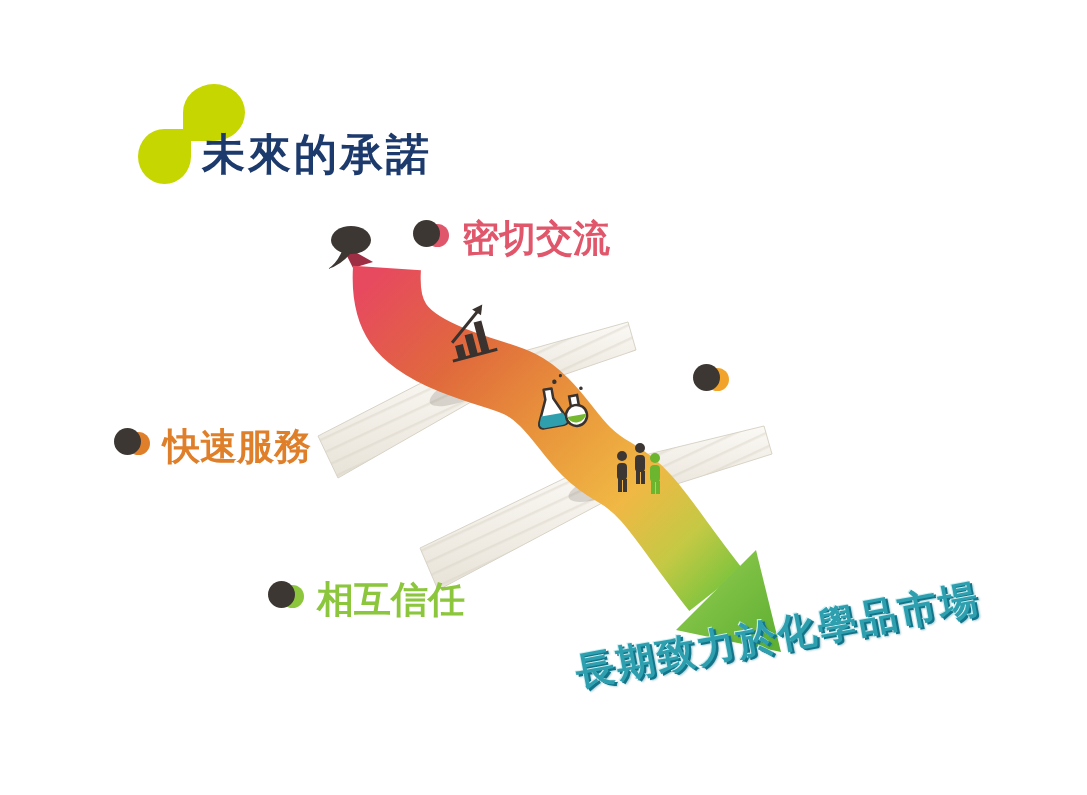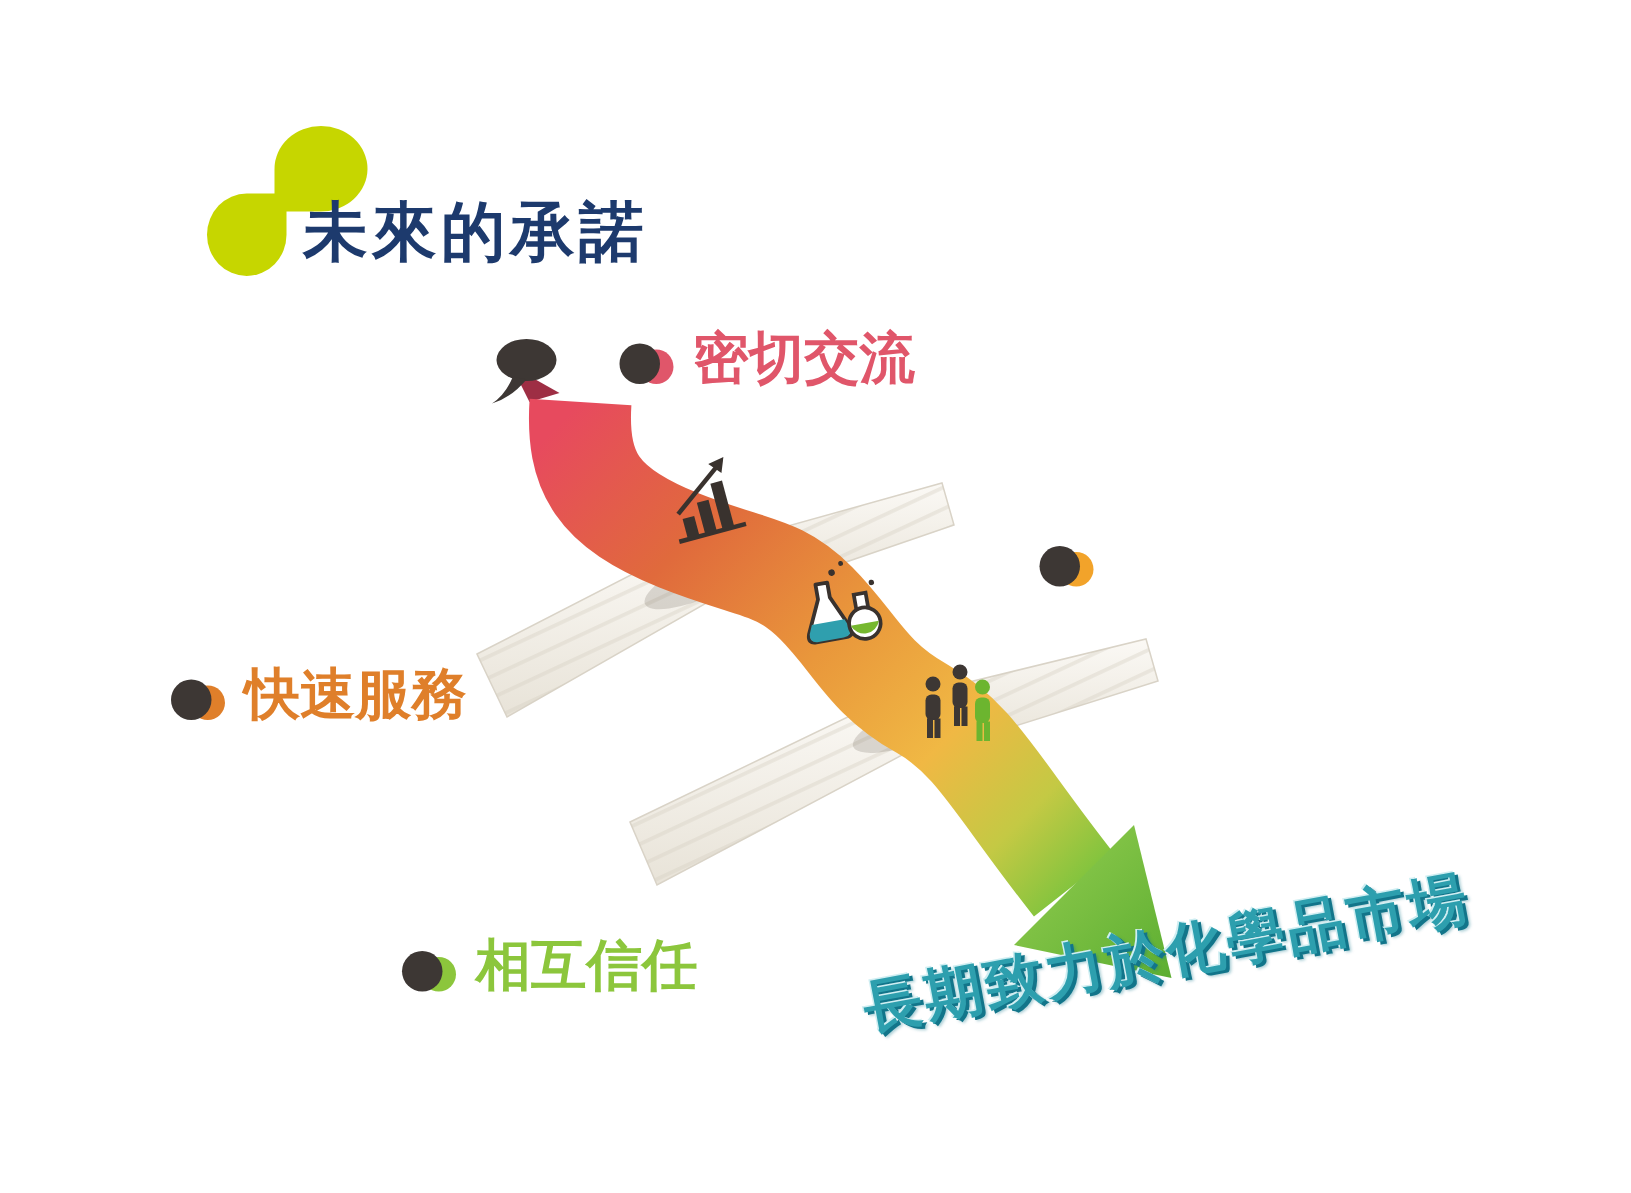--- a/index.html
+++ b/index.html
@@ -15,30 +15,30 @@
   
   .title {
     position:absolute; left:202px; top:126px; margin:0;
     font-size:43px; font-weight:bold; color:#1d3a6d; letter-spacing:3px;
     white-space:nowrap;
   }
   
   .diagram { position:absolute; left:0; top:0; }
   
   .label {
-    position:absolute; display:flex; align-items:flex-end; gap:12px;
+    position:absolute; display:flex; align-items:flex-start; gap:12px;
     font-size:37px; font-weight:bold; line-height:1; white-space:nowrap;
   }
   .bullet { position:relative; width:37px; height:28px; flex:0 0 auto; }
   .bullet .tint { position:absolute; left:13px; top:4px; width:23px; height:23px; border-radius:50%; }
   .bullet .dark { position:absolute; left:0; top:0; width:27px; height:27px; border-radius:50%; background:#3d3734; }
   .l0 { left:413px; top:220px; color:#e0566a; }  .l0 .tint { background:#e0566a; }
   .l1 { left:693px; top:364px; color:#f2a32a; }  .l1 .tint { background:#f2a32a; }
-  .l2 { left:114px; top:428px; color:#df7f2a;margin-top:16px; }  .l2 .tint { background:#df7f2a; }
-  .l3 { left:268px; top:581px; color:#8cc63c;margin-top:44px; }  .l3 .tint { background:#8cc63c; }
+  .l2 { left:114px; top:428px; color:#df7f2a; }  .l2 .tint { background:#df7f2a; }
+  .l3 { left:268px; top:581px; color:#8cc63c; }  .l3 .tint { background:#8cc63c; }
   
   .tagline {
     position:absolute; left:576px; top:646px;
     font-size:39px; font-weight:bold; letter-spacing:2px; white-space:nowrap;
     color:#2d9fae;
     transform:rotate(-10.5deg); transform-origin:0 50%;
     text-shadow:-1px -1px 0 #cfeef2, 2px 2px 0 #12758a, 3px 3px 2px rgba(18,117,138,0.35);
   }
 </style>
 </head>

